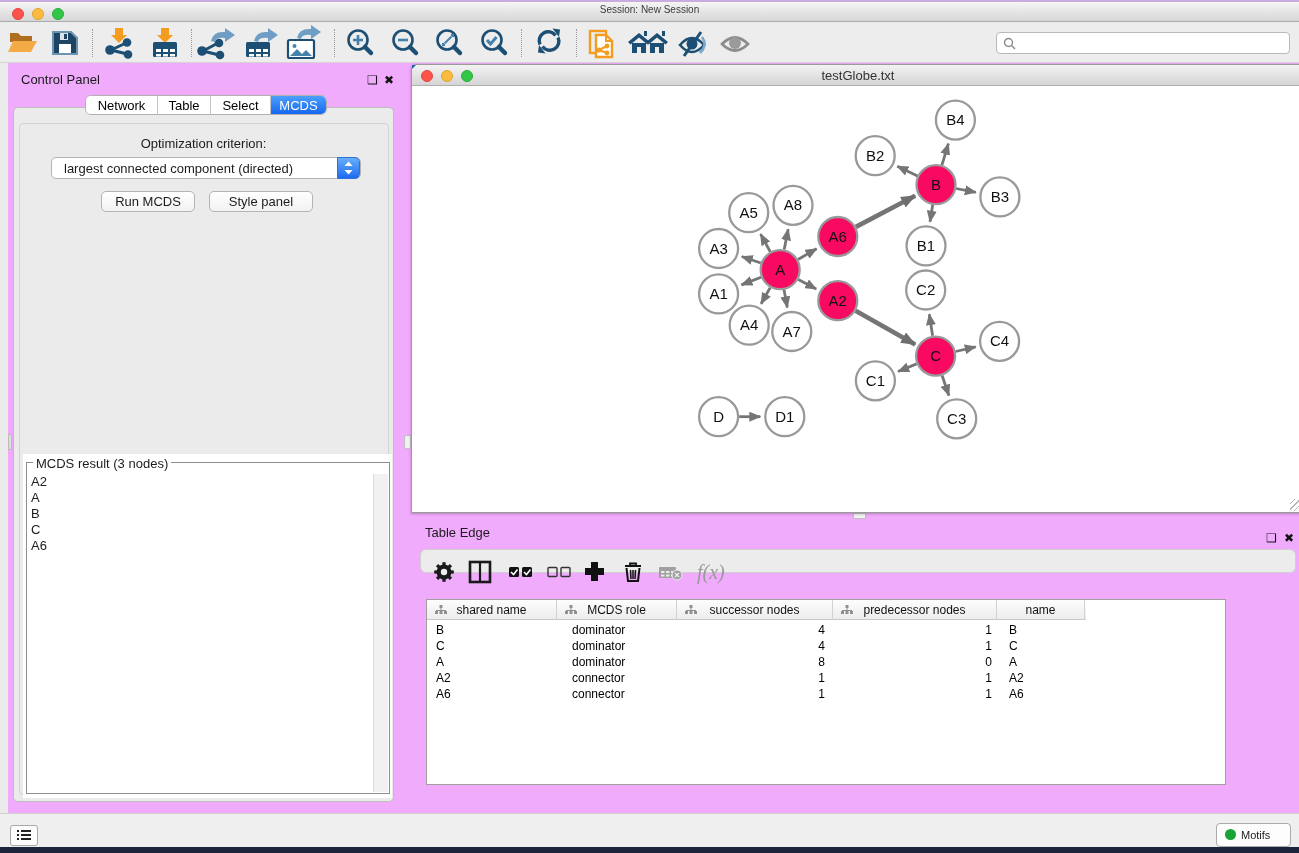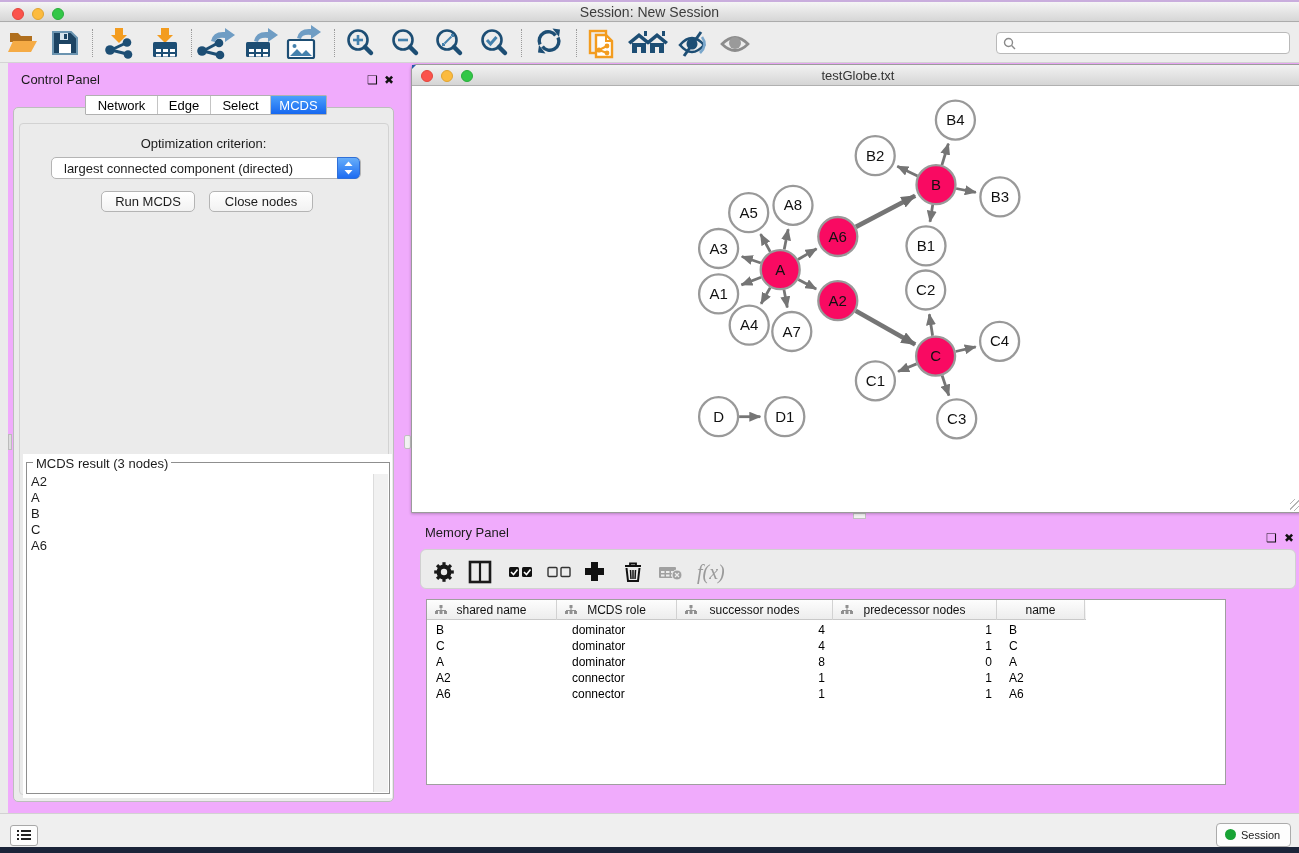--- a/index.html
+++ b/index.html
@@ -2,34 +2,34 @@
 <html><head><meta charset="utf-8">
 <style>
 *{margin:0;padding:0;box-sizing:border-box}
 html,body{width:1299px;height:853px;overflow:hidden}
 body{font-family:"Liberation Sans",sans-serif;background:#ebebeb;position:relative;font-size:13px;color:#1c1c1c}
 .abs{position:absolute}
 
 #purple{left:0;top:0;width:1299px;height:2px;background:#c9addd}
 
 #titlebar{left:0;top:2px;width:1299px;height:20px;background:linear-gradient(#f5f5f5,#d6d6d6);border-bottom:1px solid #acacac}
-#titlebar .t{position:absolute;left:0;right:0;top:2px;text-align:center;color:#3c3c3c;font-size:14px}
+#titlebar .t{position:absolute;left:0;right:0;top:2px;text-align:center;color:#3c3c3c;font-size:10px}
 .tl{position:absolute;border-radius:50%;width:12px;height:12px;top:6px}
 
 #toolbar{left:0;top:23px;width:1299px;height:40px;background:#ededed;border-bottom:1px solid #d4d4d4}
 .sep{position:absolute;top:6px;height:28px;width:0;border-left:1px dotted #9a9a9a}
 #searchbox{position:absolute;left:996px;top:9px;width:294px;height:22px;background:#fff;border:1px solid #b9b9b9;border-radius:4px}
 
 #main{left:8px;top:63px;width:1299px;height:750px;background:#f0abfc}
 
 #cp-title{left:13px;top:9px;font-size:13px;color:#1a1a1a}
 .wbtn{position:absolute;top:10px;font-size:12px;color:#111}
 #cp-panel{left:5px;top:44px;width:381px;height:695px;border:1px solid #bdbdbd;border-radius:5px;background:#ebebeb}
 #cp-inner{left:11px;top:60px;width:370px;height:672px;border:1px solid #d2d2d2;border-radius:4px;background:#ebebeb}
-.tabs{position:absolute;display:flex;border:1px solid #b1b1b1;border-radius:1px;overflow:hidden;background:#fff}
+.tabs{position:absolute;display:flex;border:1px solid #b1b1b1;border-radius:6px;overflow:hidden;background:#fff}
 .tabs .tab{border-right:1px solid #c4c4c4;background:#fff;color:#000;text-align:center;font-size:13px;display:flex;align-items:center;justify-content:center}
 .tabs .tab:last-child{border-right:none}
 .tabs .sel{background:linear-gradient(#4ba0fc,#1667ef);color:#fff}
 #cp-tabs{left:77px;top:32px;height:20px}
 #opt-label{left:0;top:73px;width:391px;text-align:center;font-size:13px}
 #dropdown{left:43px;top:94px;width:310px;height:22px;background:#fff;border:1px solid #b4b4b4;border-radius:5px}
 #dropdown .txt{position:absolute;left:12px;top:3px;font-size:13px}
 #dropdown .step{position:absolute;right:0;top:-1px;width:23px;height:22px;border-radius:0 5px 5px 0;background:linear-gradient(#67aefa,#1d6cf2);border:1px solid #2f6fd8}
 .btn{position:absolute;height:21px;background:linear-gradient(#ffffff,#f2f2f2);border:1px solid #b4b4b4;border-radius:5px;text-align:center;font-size:13px;padding-top:2px}
 #resultpanel{left:15px;top:391px;width:369px;height:344px;background:#fff}
@@ -40,21 +40,21 @@
 #listsb{position:absolute;right:1px;top:11px;width:15px;bottom:1px;background:#f1f1f1;border-left:1px solid #dcdcdc}
 
 #netwin{left:403px;top:1px;width:894px;height:449px;border:1px solid #9b9b9b;border-radius:5px 5px 0 0;background:#fff;box-shadow:0 1px 3px rgba(0,0,0,.25)}
 #nettitle{position:absolute;left:0;top:0;right:0;height:21px;background:linear-gradient(#f2f2f2,#d5d5d5);border-bottom:1px solid #b0b0b0;border-radius:5px 5px 0 0}
 #nettitle .t{position:absolute;left:0;right:0;top:3px;text-align:center;color:#333;font-size:13px}
 .corner{position:absolute;width:0;height:0;border-style:solid}
 #grip{position:absolute;right:1px;bottom:1px;width:13px;height:12px;background:
  repeating-linear-gradient(135deg,transparent 0 3px,#b4b4b4 3px 4px)}
 
 #tp-title{left:417px;top:462px;font-size:13px}
-#tp-toolbar{left:412px;top:486px;width:876px;height:40px;background:#ececec;border:1px solid #d0d0d0;border-radius:6px}
+#tp-toolbar{left:412px;top:486px;width:876px;height:24px;background:#ececec;border:1px solid #d0d0d0;border-radius:6px}
 #tp-table{left:418px;top:536px;width:800px;height:186px;background:#fff;border:1px solid #9f9f9f}
 #tp-header{position:absolute;left:0;top:0;width:659px;height:20px;background:linear-gradient(#fdfdfd,#ededed);border-bottom:1px solid #c9c9c9}
 .hcell{position:absolute;top:0;height:20px;border-right:1px solid #d2d2d2;font-size:12px;color:#111;text-align:center;padding-top:3px}
 .hicon{position:absolute;top:5px;width:12px;height:10px}
 .trow{position:absolute;font-size:12px;color:#000;height:16px}
 .tcell{position:absolute;top:0}
 #tp-tabs{left:672px;top:727px;height:20px}
 
 #statusbar{left:0;top:813px;width:1299px;height:34px;background:#efefef;border-top:1px solid #d2d2d2}
 #listbtn{position:absolute;left:10px;top:11px;width:28px;height:21px;background:#fdfdfd;border:1px solid #a8a8a8;border-radius:3px}
@@ -184,36 +184,36 @@
     </svg>
 </div>
 <div id="main" class="abs">
   <div id="cp-title" class="abs">Control Panel</div>
   <div class="wbtn" style="left:359px">❑</div>
   <div class="wbtn" style="left:376px">✖</div>
   <div id="cp-panel" class="abs"></div>
   <div id="cp-inner" class="abs"></div>
   <div id="cp-tabs" class="tabs">
     <div class="tab" style="width:72px">Network</div>
-    <div class="tab" style="width:53px">Edge</div>
+    <div class="tab" style="width:53px">Table</div>
     <div class="tab" style="width:60px">Select</div>
     <div class="tab sel" style="width:55px">MCDS</div>
   </div>
   <div id="opt-label" class="abs">Optimization criterion:</div>
   <div id="dropdown" class="abs">
     <div class="txt">largest connected component (directed)</div>
     <div class="step">
         <svg width="21" height="20" viewBox="0 0 21 20">
           <path d="M6.5 8 L10.5 3.5 L14.5 8 Z" fill="#fff"></path>
           <path d="M6.5 12 L10.5 16.5 L14.5 12 Z" fill="#fff"></path>
         </svg>
       </div>
   </div>
   <div class="btn" style="left:93px;top:128px;width:94px">Run MCDS</div>
-  <div class="btn" style="left:201px;top:128px;width:104px">Close nodes</div>
+  <div class="btn" style="left:201px;top:128px;width:104px">Style panel</div>
   <div id="resultpanel" class="abs">
     <div id="fieldset">
       <div id="legend">MCDS result (3 nodes)</div>
       <div id="mcdslist">
           <div>A2</div>
           <div>A</div>
           <div>B</div>
           <div>C</div>
           <div>A6</div>
         </div>
@@ -301,21 +301,21 @@
 <text x="947.4" y="125.1" text-anchor="middle" font-size="15" fill="#111">B4</text>
 <text x="927.6" y="361.1" text-anchor="middle" font-size="15" fill="#111">C</text>
 <text x="867.4" y="385.8" text-anchor="middle" font-size="15" fill="#111">C1</text>
 <text x="917.7" y="295.0" text-anchor="middle" font-size="15" fill="#111">C2</text>
 <text x="948.7" y="423.8" text-anchor="middle" font-size="15" fill="#111">C3</text>
 <text x="991.6" y="346.3" text-anchor="middle" font-size="15" fill="#111">C4</text>
 <text x="710.6" y="421.7" text-anchor="middle" font-size="15" fill="#111">D</text>
 <text x="776.8" y="421.7" text-anchor="middle" font-size="15" fill="#111">D1</text>
   </svg>
 
-  <div id="tp-title" class="abs">Memory Panel</div>
+  <div id="tp-title" class="abs">Table Edge</div>
   <div class="wbtn" style="left:1258px;top:468px">❑</div>
   <div class="wbtn" style="left:1276px;top:468px">✖</div>
   <div id="tp-toolbar" class="abs">
       <svg style="left:0;top:0" width="876" height="38" viewBox="0 0 876 38">
         <g fill="#1a1a1a">
           <circle cx="23" cy="22" r="7.5"></circle>
           <circle cx="23" cy="22" r="3.2" fill="#ececec"></circle>
           <rect x="21.4" y="12.2" width="3.2" height="19.6" transform="rotate(0 23 22)"></rect>
           <rect x="21.4" y="12.2" width="3.2" height="19.6" transform="rotate(45 23 22)"></rect>
           <rect x="21.4" y="12.2" width="3.2" height="19.6" transform="rotate(90 23 22)"></rect>
@@ -448,16 +448,16 @@
           <rect x="10" y="4" width="10" height="2"></rect>
           <rect x="6" y="8" width="2" height="2"></rect>
           <rect x="10" y="8" width="10" height="2"></rect>
           <rect x="6" y="12" width="2" height="2"></rect>
           <rect x="10" y="12" width="10" height="2"></rect>
         </g>
       </svg>
     </div>
   <div id="membtn">
       <span style="position:absolute;left:8px;top:5px;width:11px;height:11px;border-radius:50%;background:#18a335"></span>
-      <span style="position:absolute;left:24px;top:5px">Session</span>
+      <span style="position:absolute;left:24px;top:5px">Motifs</span>
     </div>
 </div>
 <div id="navy" class="abs"></div>
 
 </body></html>

